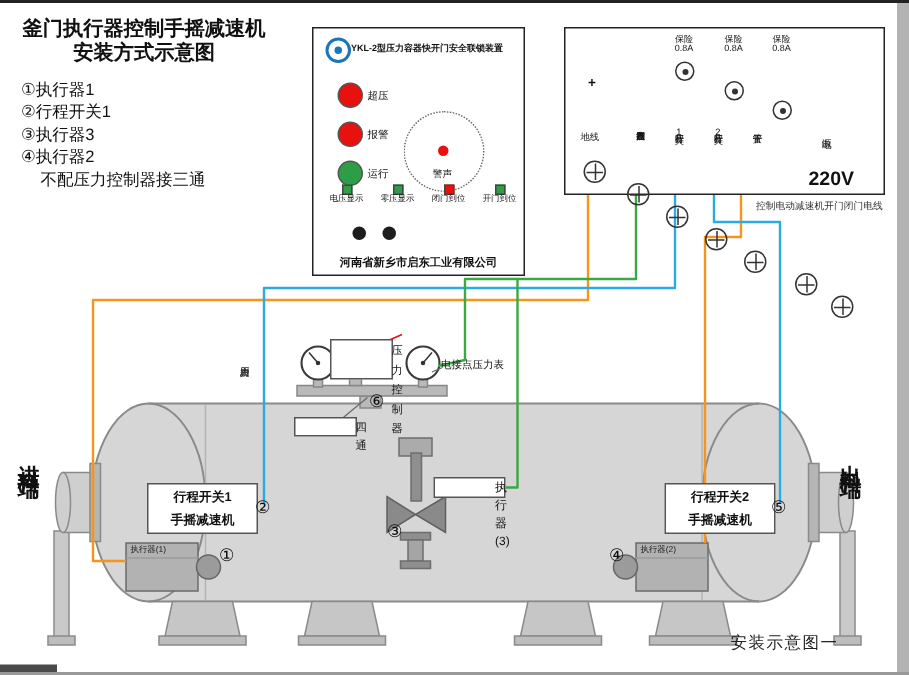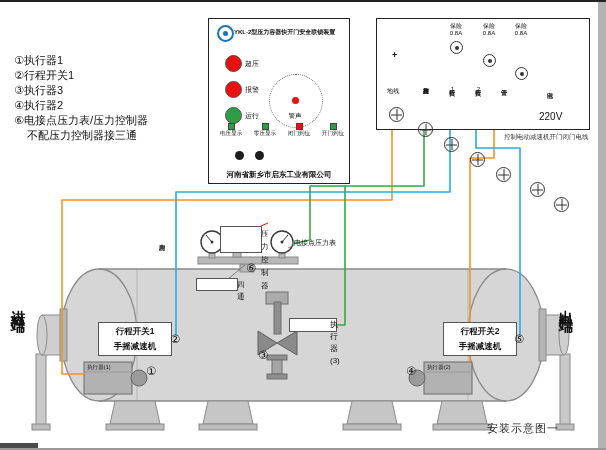--- a/index.html
+++ b/index.html
@@ -118,27 +118,30 @@
       <polyline points="392,128 392,198 62,198 62,372 84,372" style="stroke:var(--wire-orange)"></polyline>
       <polyline points="494,128 494,156 470,156 470,360" style="stroke:var(--wire-orange)"></polyline>
       <polyline points="450,128 450,190 176,190 176,334" style="stroke:var(--wire-blue)"></polyline>
       <polyline points="476,128 476,146 520,146 520,334" style="stroke:var(--wire-blue)"></polyline>
       <polyline points="424,128 424,184 310,184 310,238 292,242" style="stroke:var(--wire-green)"></polyline>
       <polyline points="345,184 345,323 337,323" style="stroke:var(--wire-green)"></polyline>
       <polyline points="268,221 252,228" style="stroke:var(--accent-red)" stroke-width="1"></polyline>
     </g>
   </svg>
 
+  <div class="abs title z2" style="left:8px;top:9px">
+    <div>釜门执行器控制手摇减速机</div>
+    <div>安装方式示意图</div>
+  </div>
 
   <div class="abs legend z2" style="left:14px;top:51px">
     <div><span>①</span><span>执行器1</span></div>
     <div><span>②</span><span>行程开关1</span></div>
     <div><span>③</span><span>执行器3</span></div>
     <div><span>④</span><span>执行器2</span></div>
-    <div><span>⑥</span><span>电接点压力表/压力控制器</span></div>
     <div class="note">不配压力控制器接三通</div>
   </div>
 
   <div class="abs panel z2" style="left:208px;top:16px;width:142px;height:166px">
     <div class="abs logo" style="left:8px;top:6px"></div>
     <div class="abs" style="left:25px;top:9px;font-size:6px;font-weight:bold;white-space:nowrap">YKL-2型压力容器快开门安全联锁装置</div>
 
     <div class="abs ind" style="left: 16px; top: 36px; background: rgb(232, 17, 14);"></div>
     <div class="abs" style="left:36px;top:40px;font-size:7px">超压</div>
     <div class="abs ind" style="left: 16px; top: 62px; background: rgb(232, 17, 14);"></div>
@@ -192,21 +195,21 @@
     <div class="abs termc" style="left:67px;top:49px"></div>
     <div class="abs vtext" style="left:70px;top:66px;font-size:6.2px">行程开关1</div>
     <div class="abs termc" style="left:93px;top:49px"></div>
     <div class="abs vtext" style="left:96px;top:66px;font-size:6.2px">行程开关2</div>
     <div class="abs termc" style="left:119px;top:49px"></div>
     <div class="abs vtext" style="left:122px;top:66px;font-size:6.2px">干簧管</div>
 
     <div class="abs termc" style="left:153px;top:49px"></div>
     <div class="abs termc" style="left:177px;top:49px"></div>
     <div class="abs vtext" style="left:168px;top:68px;font-size:6.5px">电源</div>
-    <div class="abs" style="left:162px;top:92px;font-size:10px;font-weight:normal">220V</div>
+    <div class="abs" style="left:162px;top:92px;font-size:13px;font-weight:bold">220V</div>
   </div>
   <div class="abs" style="left:504px;top:131px;font-size:6.5px;color:#333;z-index:2">控制电动减速机开门闭门电线</div>
 
 
   <div class="abs wbox z2" style="left:220px;top:224px;width:34px;height:27px;font-size:7.5px;line-height:13px">
     <div>压力</div>
     <div>控制器</div>
   </div>
   <div class="abs wbox z2" style="left:196px;top:276px;width:28px;height:13px;font-size:7.5px;line-height:12px">四通</div>
   <div class="abs z2" style="left:294px;top:236px;font-size:7px">电接点压力表</div>

